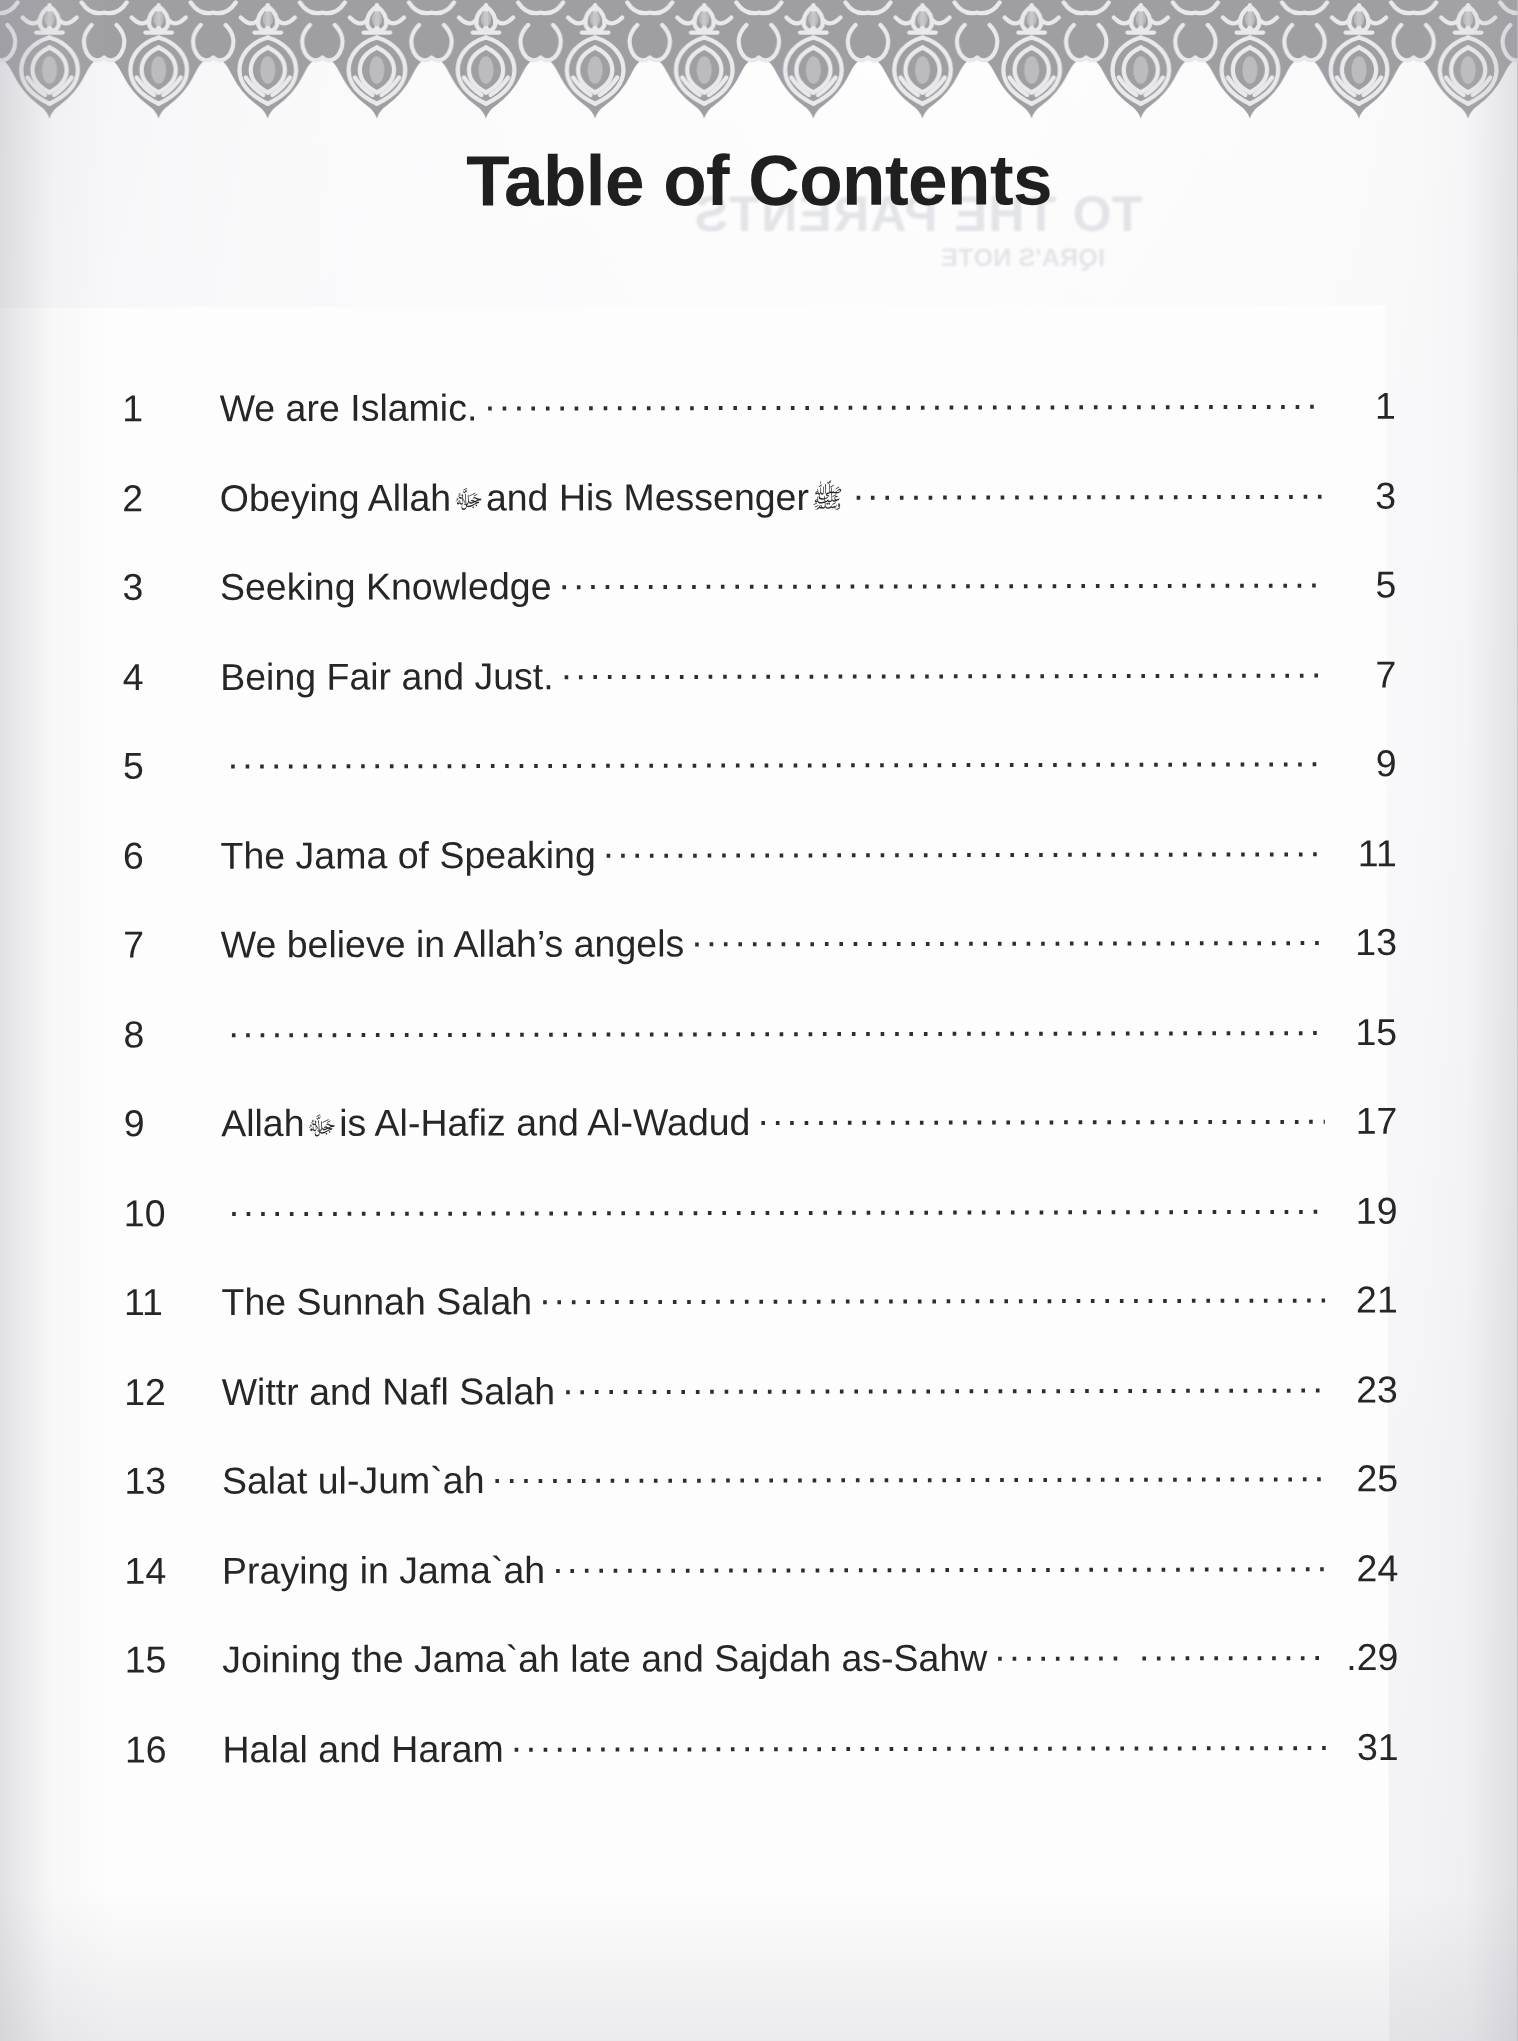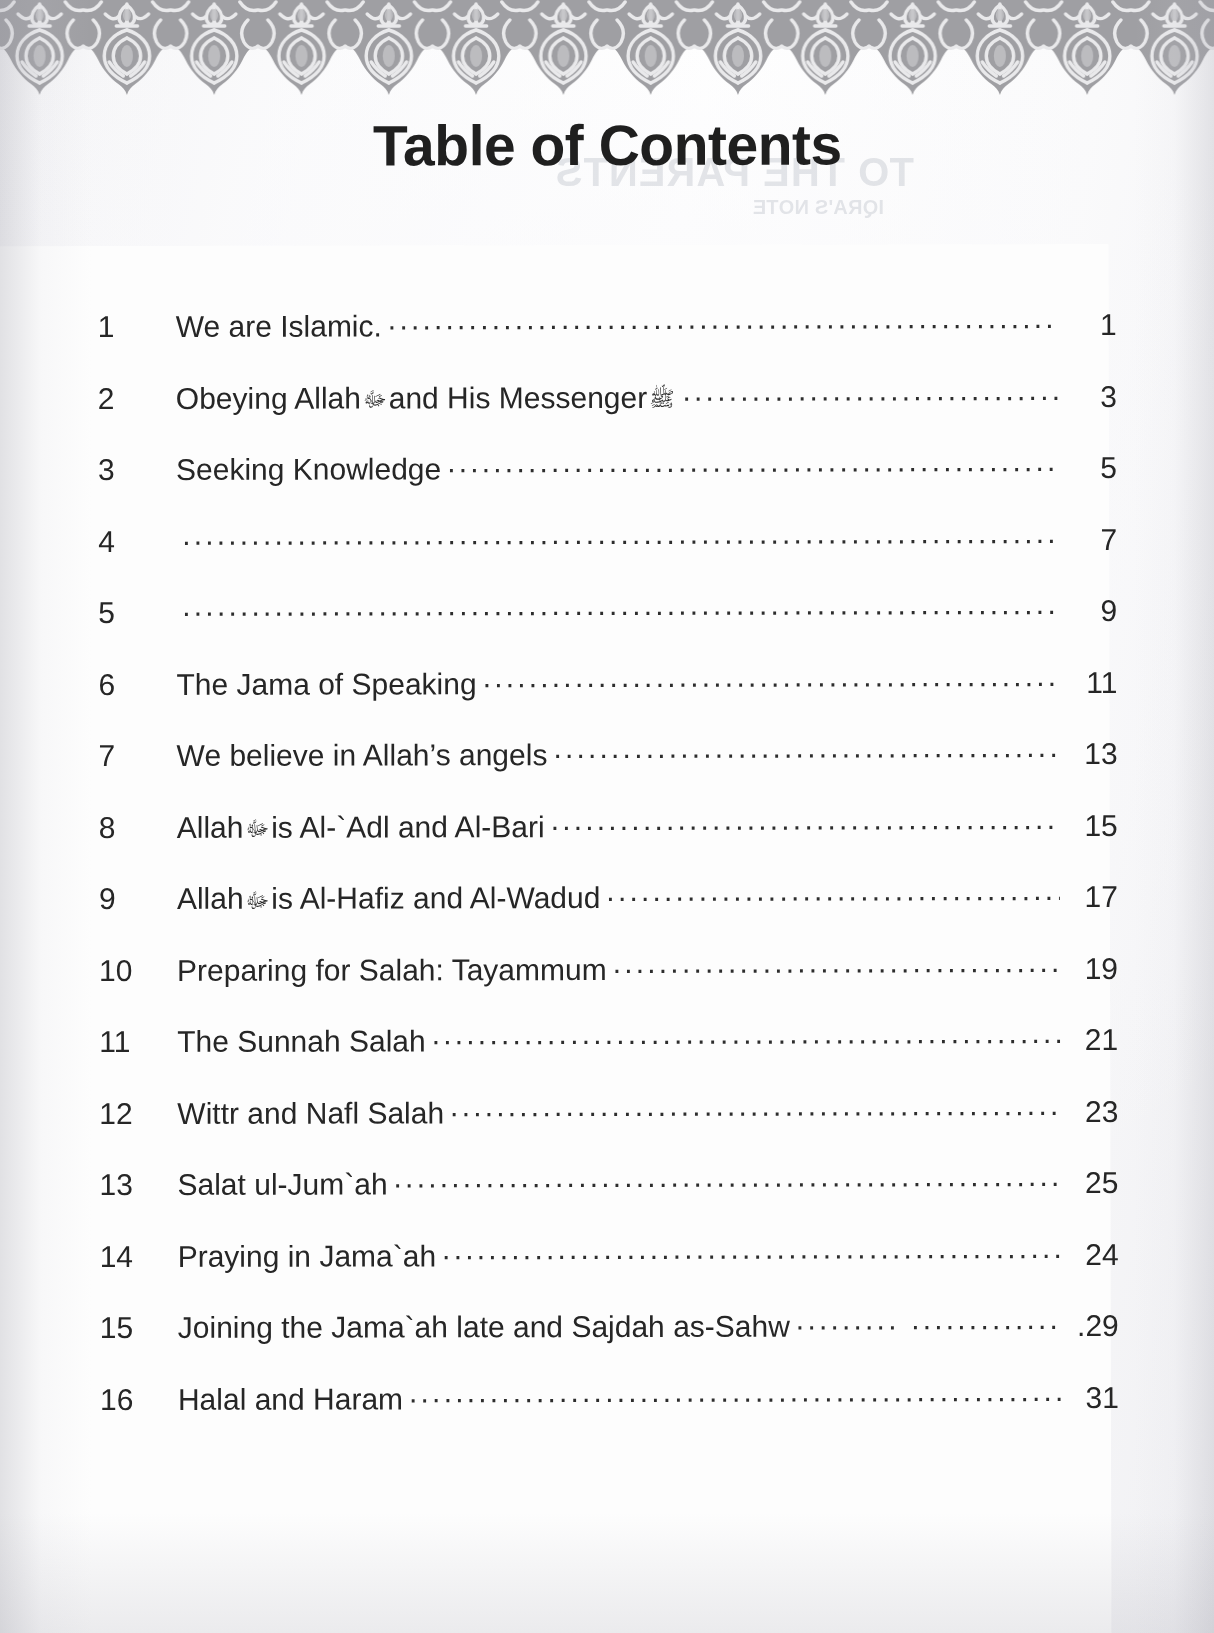--- a/index.html
+++ b/index.html
@@ -288,20 +288,21 @@
 
       <div class="toc-row">
         <span class="toc-num">3</span>
         <span class="toc-title"><span>Seeking Knowledge</span></span>
         <span class="toc-leader"></span>
         <span class="toc-page">5</span>
       </div>
 
       <div class="toc-row">
         <span class="toc-num">4</span>
+        <span class="toc-title"><span>Being Fair and Just.</span></span>
         <span class="toc-leader"></span>
         <span class="toc-page">7</span>
       </div>
 
       <div class="toc-row">
         <span class="toc-num">5</span>
         <span class="toc-leader"></span>
         <span class="toc-page">9</span>
       </div>
 
@@ -314,35 +315,33 @@
 
       <div class="toc-row">
         <span class="toc-num">7</span>
         <span class="toc-title"><span>We believe in Allah’s angels</span></span>
         <span class="toc-leader"></span>
         <span class="toc-page">13</span>
       </div>
 
       <div class="toc-row">
         <span class="toc-num">8</span>
-        <span class="toc-title"><span>Allah</span><span class="honorific">ﷻ</span><span>is Al-`Adl and Al-Bari</span></span>
         <span class="toc-leader"></span>
         <span class="toc-page">15</span>
       </div>
 
       <div class="toc-row">
         <span class="toc-num">9</span>
         <span class="toc-title"><span>Allah</span><span class="honorific">ﷻ</span><span>is Al-Hafiz and Al-Wadud</span></span>
         <span class="toc-leader"></span>
         <span class="toc-page">17</span>
       </div>
 
       <div class="toc-row">
         <span class="toc-num">10</span>
-        <span class="toc-title"><span>Preparing for Salah: Tayammum</span></span>
         <span class="toc-leader"></span>
         <span class="toc-page">19</span>
       </div>
 
       <div class="toc-row">
         <span class="toc-num">11</span>
         <span class="toc-title"><span>The Sunnah Salah</span></span>
         <span class="toc-leader"></span>
         <span class="toc-page">21</span>
       </div>

